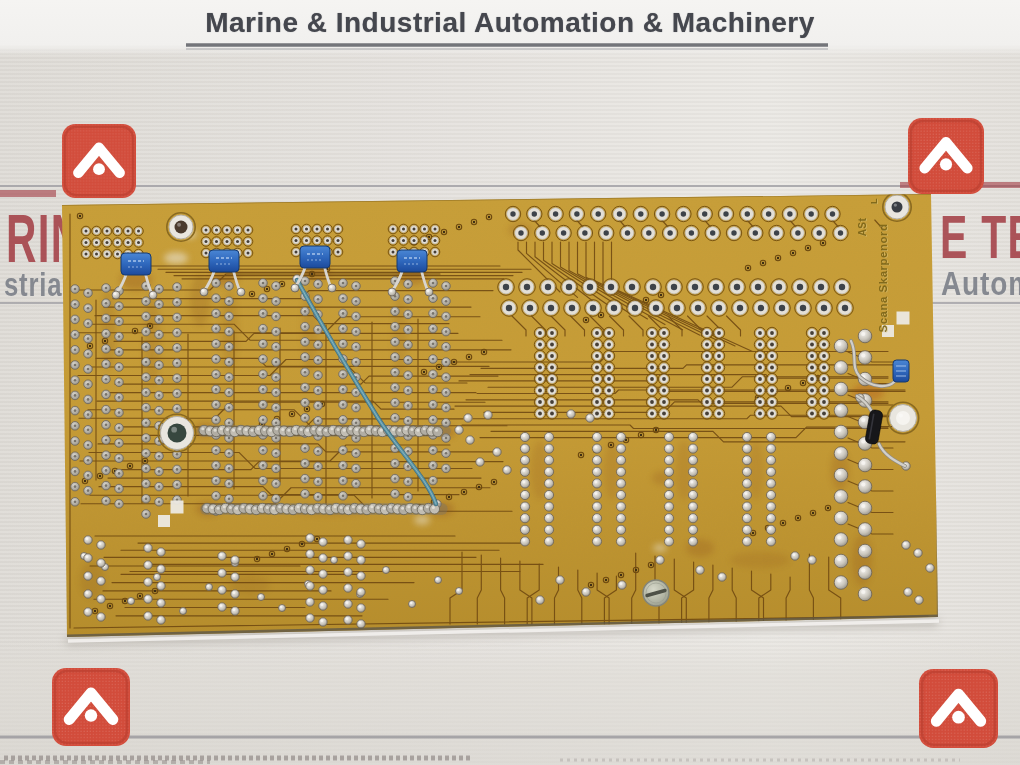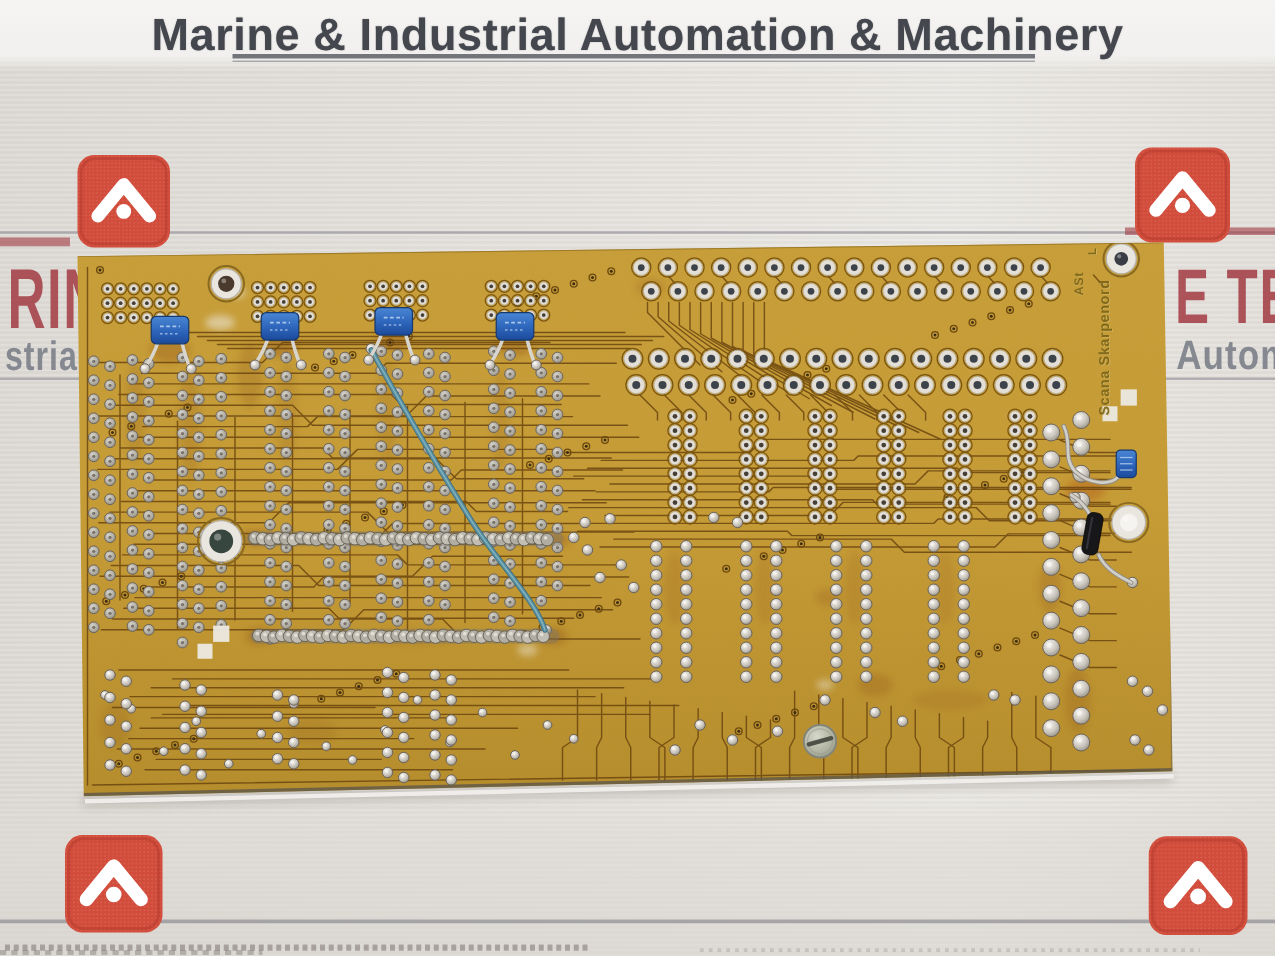--- a/index.html
+++ b/index.html
@@ -15,21 +15,21 @@
     background:linear-gradient(180deg,#f5f4f2 0%,#f1f0ee 80%,rgba(241,240,238,0) 100%);
   }
   .paper-bottom{
     position:absolute;left:0;top:636px;width:100%;height:129px;
     background:linear-gradient(180deg,rgba(228,225,220,0) 0%,rgba(222,219,213,.6) 30%,rgba(216,213,207,.6) 100%);
   }
   .header{
     position:absolute;left:0;top:7px;width:100%;text-align:center;
   }
   .header-title{
-    font-size:36px;font-weight:bold;color:#45474e;letter-spacing:.5px;
+    font-size:28px;font-weight:bold;color:#45474e;letter-spacing:.5px;
     text-shadow:0 0 1px rgba(69,71,78,.55);
     filter:blur(.3px);
   }
   svg.layer{position:absolute;left:0;top:0;}
 </style>
 </head>
 <body>
 
 <div class="photo">
   <div class="paper-top"></div>

